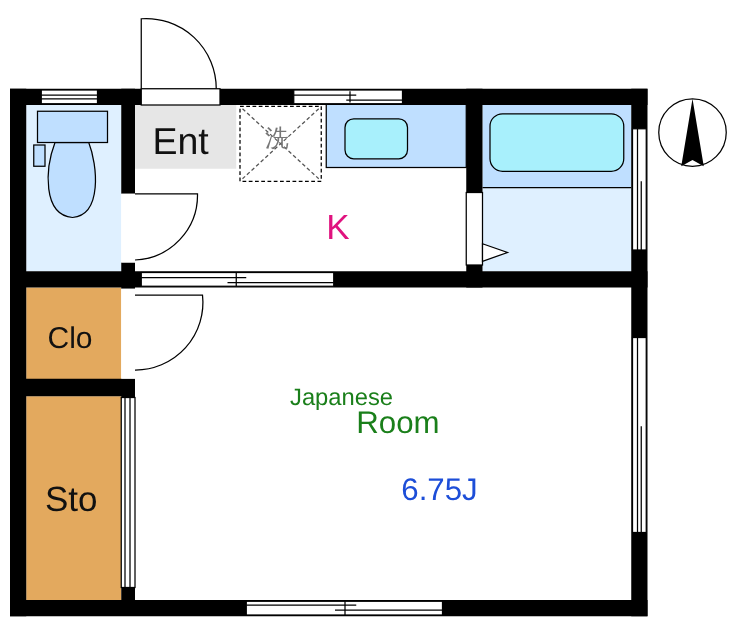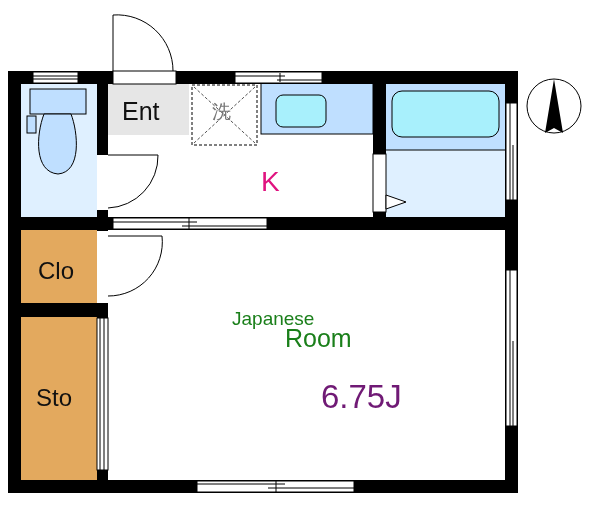--- a/index.html
+++ b/index.html
@@ -1,25 +1,25 @@
 <!DOCTYPE html>
 <html><head>
 <meta charset="utf-8">
 <style>
   html, body { margin: 0; padding: 0; background: #ffffff; }
   body { width: 600px; height: 507px; position: relative; overflow: hidden; font-family: "Liberation Sans", sans-serif; }
   #plan { position: absolute; left: 0; top: 0; }
   .lbl { position: absolute; white-space: nowrap; line-height: 1; }
-  .lbl-ent { left: 122px; top: 99px; font-size: 25px; color: #111; }
+  .lbl-ent { left: 122px; top: 99px; font-size: 30px; color: #111; }
   .lbl-k { left: 261px; top: 168px; font-size: 28px; color: #e0137f; }
   .lbl-clo { left: 38px; top: 259px; font-size: 24px; color: #111; text-align: right; }
-  .lbl-sto { left: 36px; top: 386px; font-size: 24px; color: #111; }
+  .lbl-sto { left: 36px; top: 386px; font-size: 28px; color: #111; }
   .lbl-jr { left: 232px; top: 309px; font-size: 19px; color: #1a7f1a; text-align: center; }
   .lbl-jr2 { left: 285px; top: 326px; font-size: 25px; color: #1a7f1a; }
-  .lbl-jr3 { left: 321px; top: 380px; font-size: 33px; color: #701a75; }
+  .lbl-jr3 { left: 321px; top: 380px; font-size: 25px; color: #1d4ed8; }
   .lbl-wash { left: 212px; top: 102px; font-size: 19px; color: #777; font-family: "DejaVu Sans", sans-serif; }
 </style>
 </head>
 <body>
 
 <svg id="plan" width="600" height="507" viewBox="0 0 600 507" xmlns="http://www.w3.org/2000/svg">
 
   <rect x="21" y="83" width="76" height="134" fill="#dff0ff"></rect>
   <rect x="108" y="83" width="81" height="52" fill="#e6e6e6"></rect>
   <rect x="261" y="83" width="112" height="51" fill="#bfdfff" stroke="#000" stroke-width="1"></rect>

